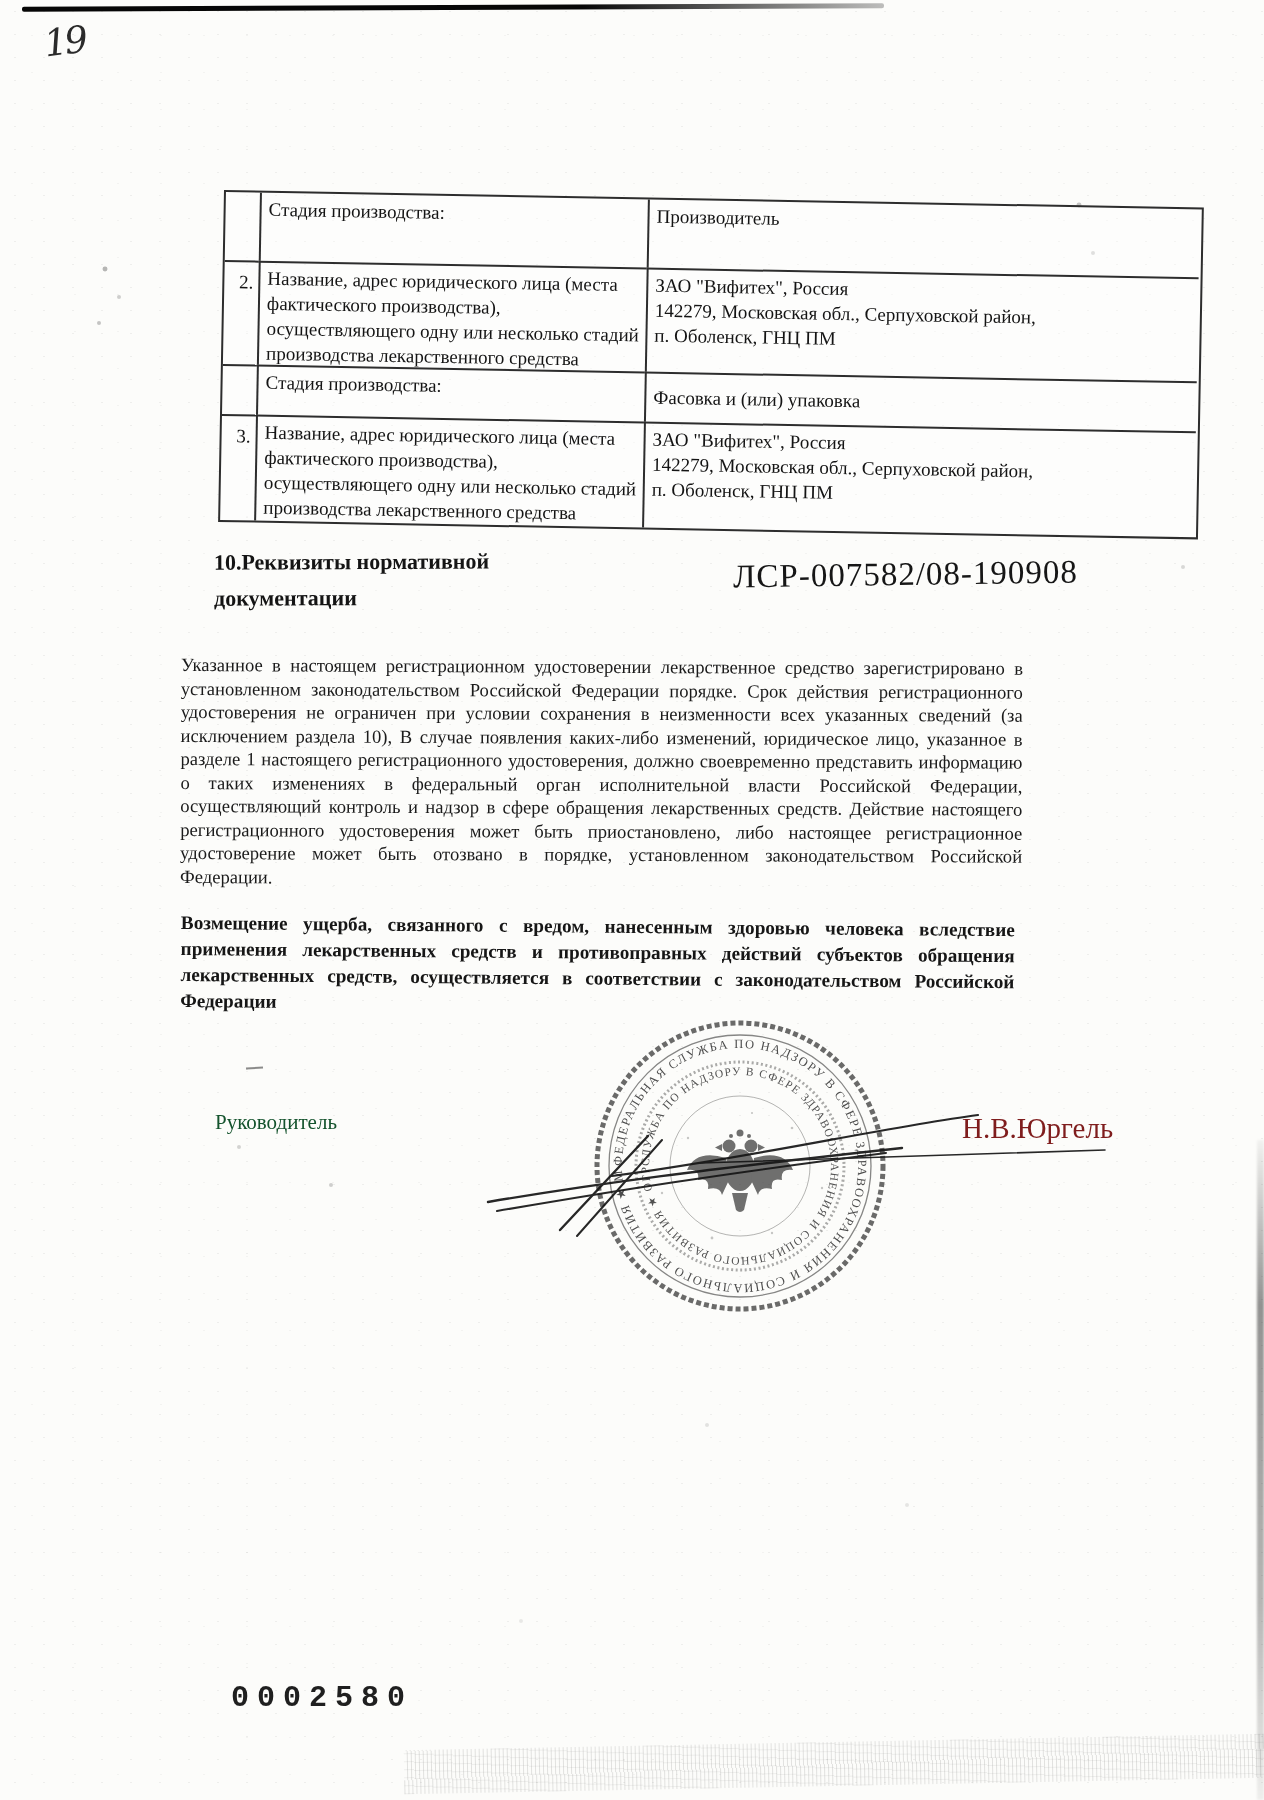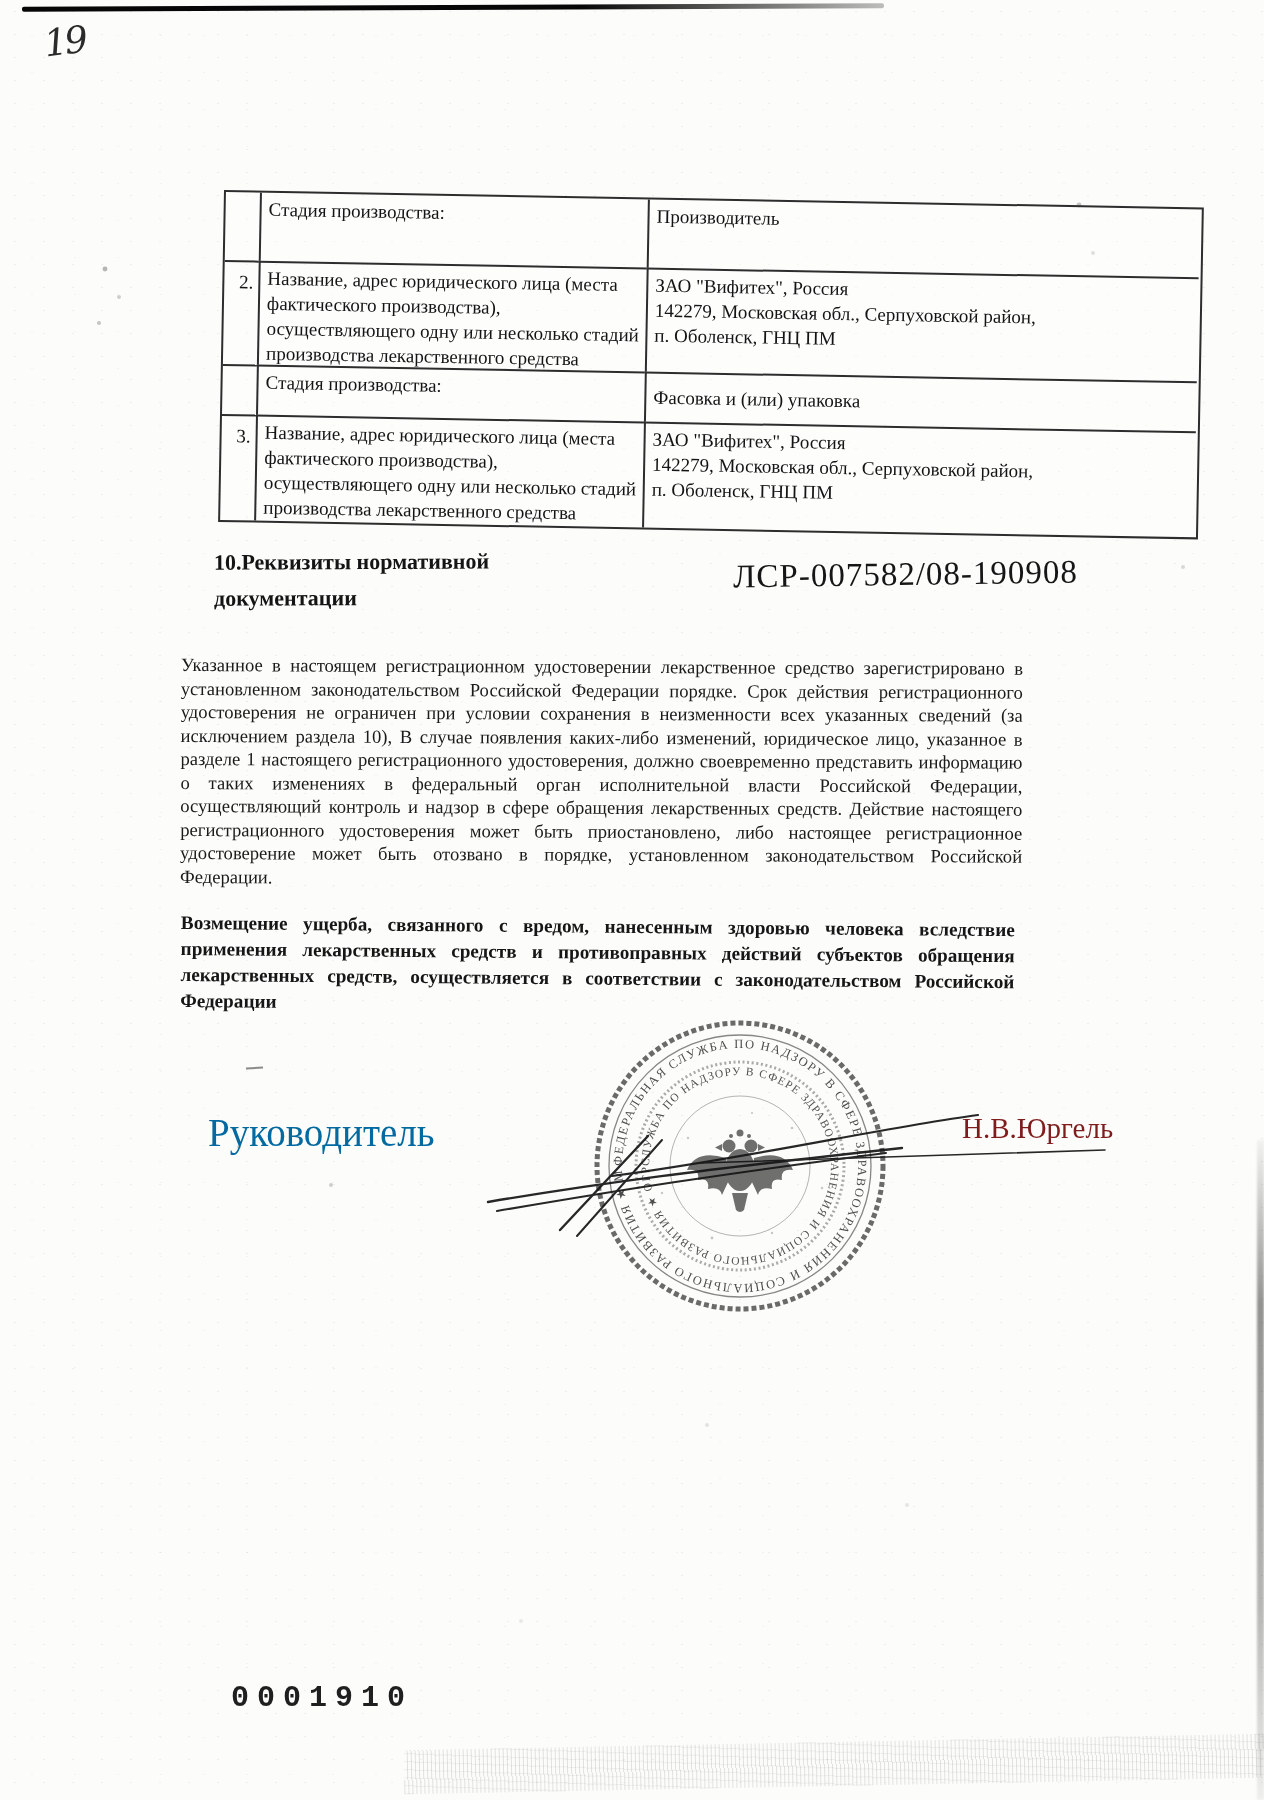--- a/index.html
+++ b/index.html
@@ -58,21 +58,21 @@
     position:absolute;left:181px;top:653px;width:842px;
     font-size:18.6px;line-height:23.5px;text-align:justify;
     transform:rotate(0.25deg);transform-origin:0 0;color:#1b1b1b;
   }
   .para2{
     position:absolute;left:181px;top:910px;width:834px;
     font-size:19.2px;line-height:26px;text-align:justify;font-weight:bold;
     word-spacing:2px;transform:rotate(0.5deg);transform-origin:0 0;color:#161616;
   }
   
-  .role-label{position:absolute;left:208px;top:1110px;font-size:39px;color:#0369a1;}
+  .role-label{position:absolute;left:215px;top:1110px;font-size:21px;color:#14532d;}
   .sig-name{position:absolute;left:962px;top:1112px;font-size:29px;color:#7f1d1d;}
   .pen-mark{position:absolute;left:246px;top:1067px;width:17px;height:2px;
     background:rgba(0,0,0,.45);transform:rotate(-4deg);}
   .stamp-svg{position:absolute;left:592px;top:1018px;width:296px;height:296px;opacity:.94;}
   .signature-svg{position:absolute;left:460px;top:1088px;width:660px;height:170px;}
   
   .form-number{
     position:absolute;left:231px;top:1681px;
     font-family:"Liberation Mono", monospace;font-size:30px;font-weight:bold;
     letter-spacing:8px;color:#1f1f1f;
@@ -200,16 +200,16 @@
       <path d="M 117 148 L 202 52" stroke-width="2"></path>
       <path d="M 152 88 C 290 70, 420 40, 518 27" stroke-width="2.2"></path>
       <path d="M 240 75 L 645 62" stroke-width="1.6"></path>
     </g>
   </svg>
 
   <div class="pen-mark"></div>
   <div class="role-label">Руководитель</div>
   <div class="sig-name">Н.В.Юргель</div>
 
-  <div class="form-number">0001910</div>
+  <div class="form-number">0002580</div>
   <div class="bottom-noise"></div>
   <div class="right-edge-smudge"></div>
 </div>
 
 </body></html>

